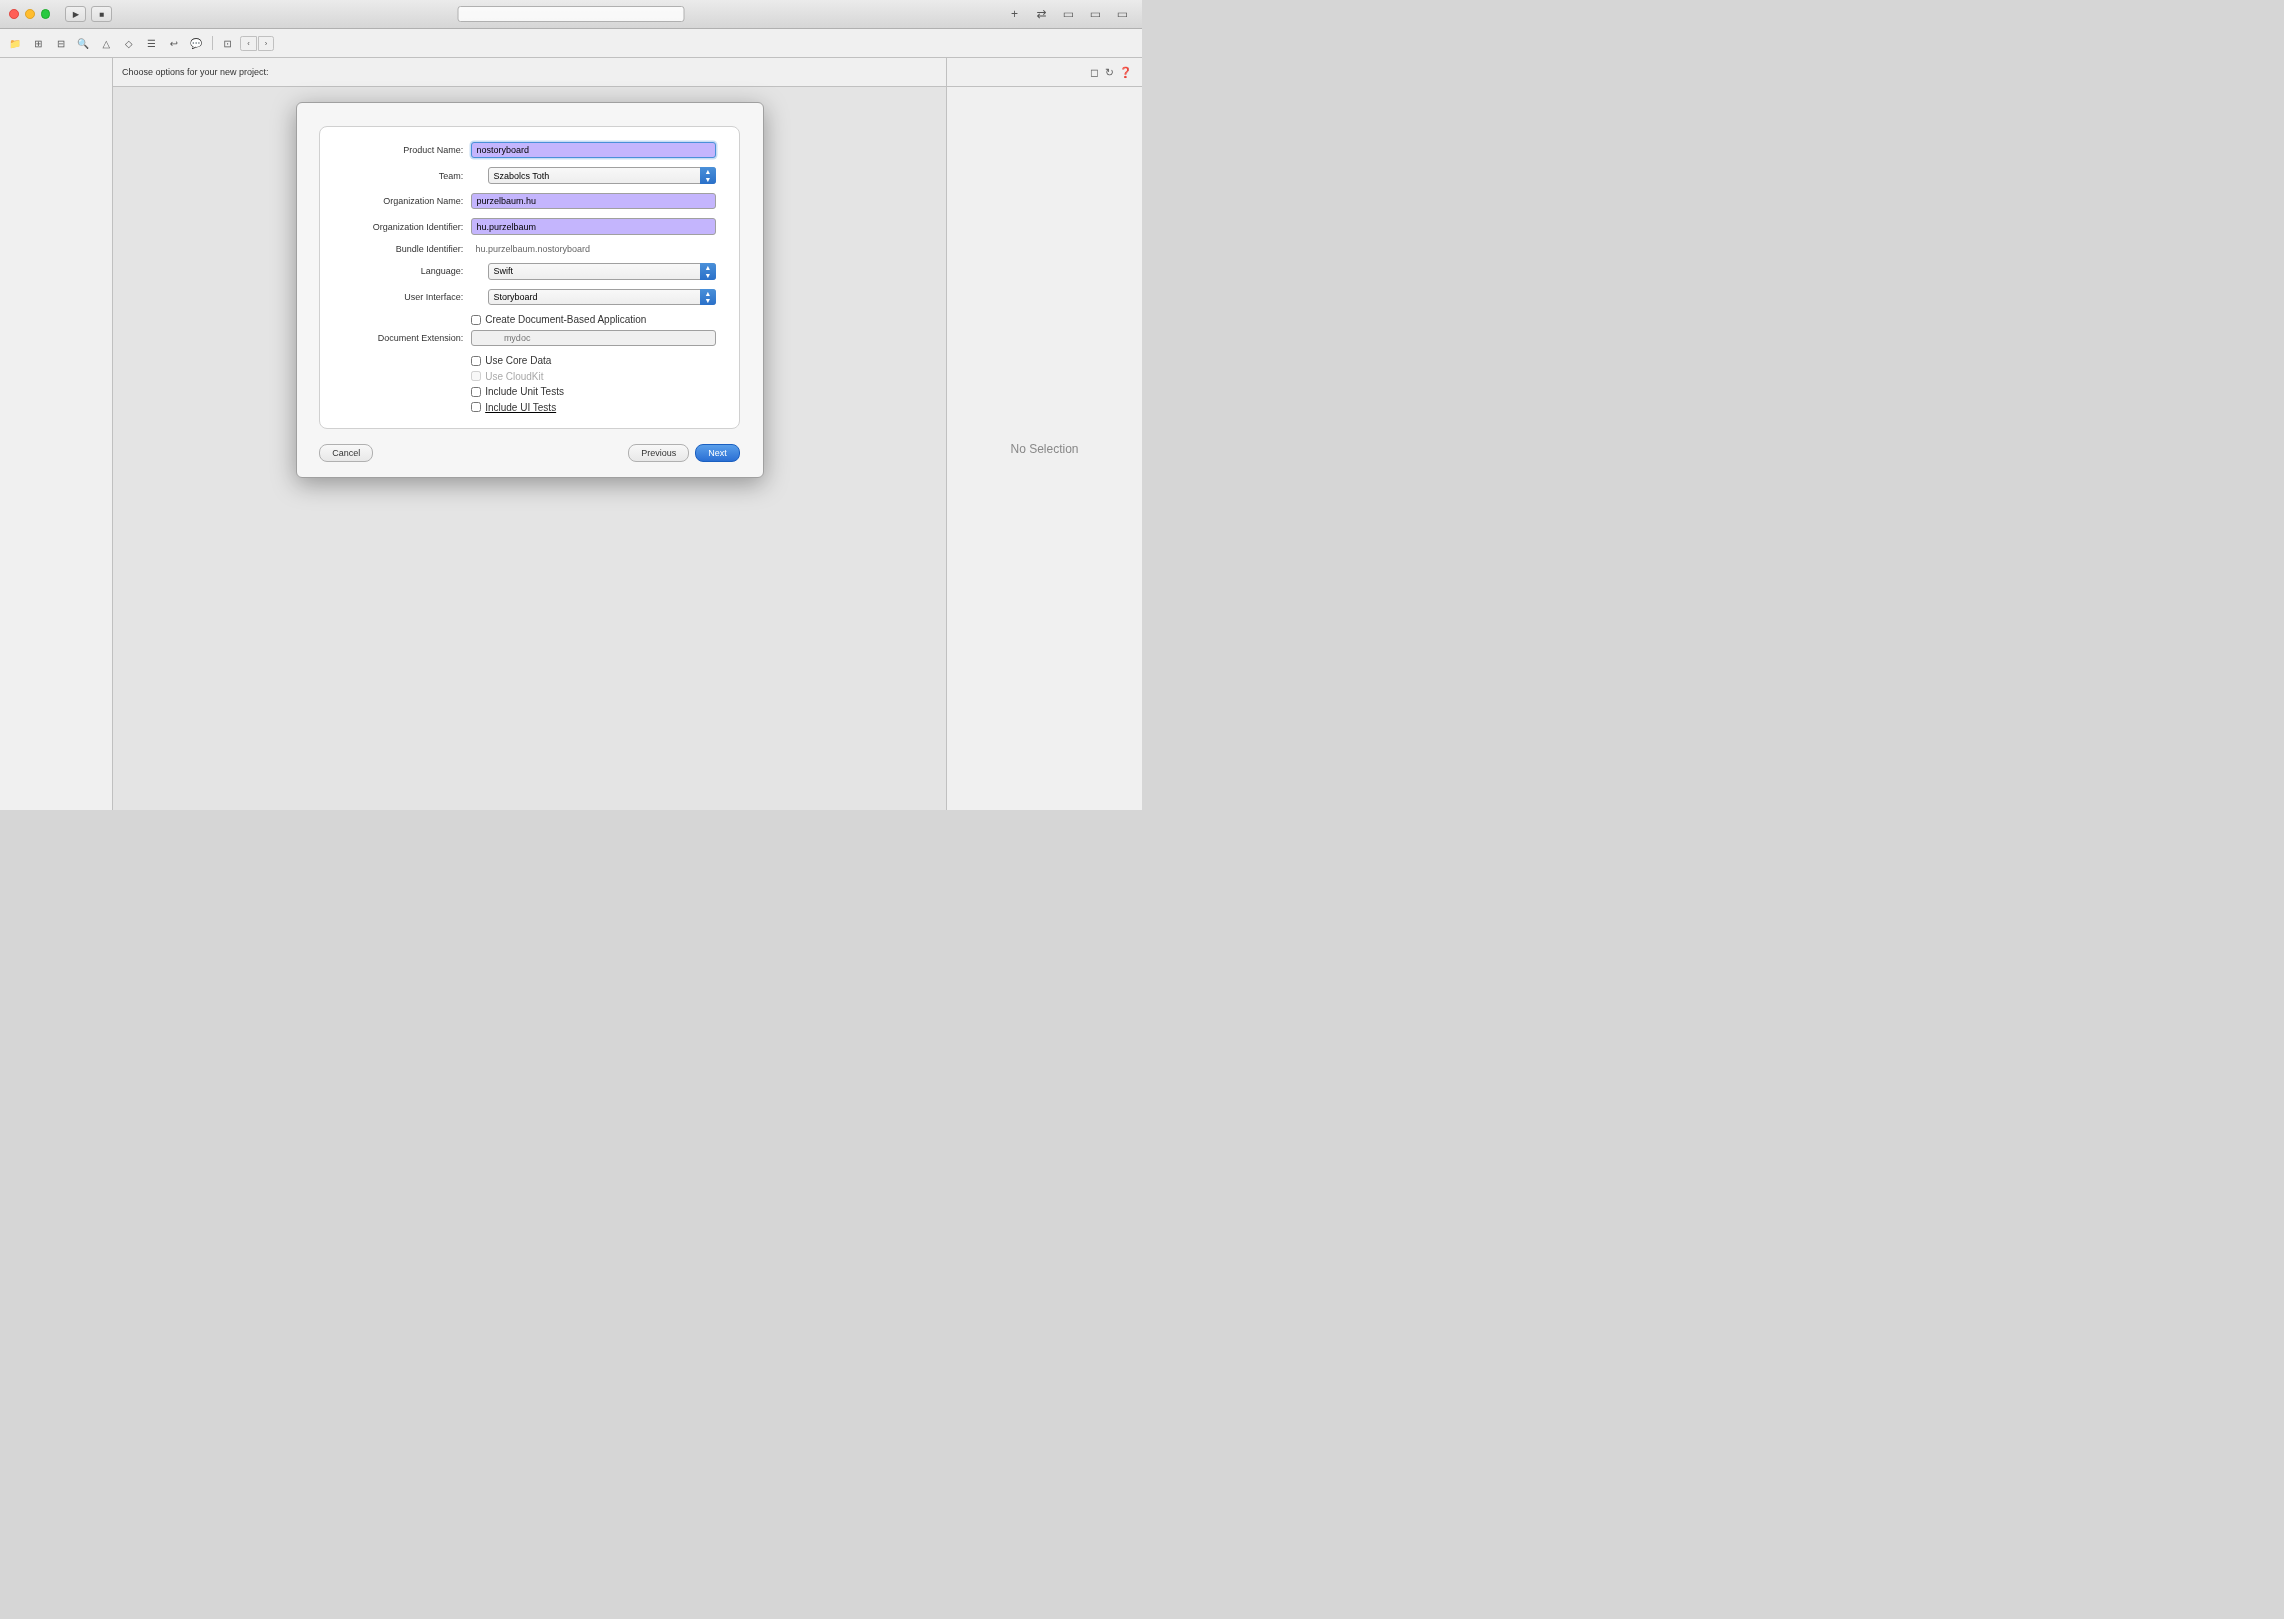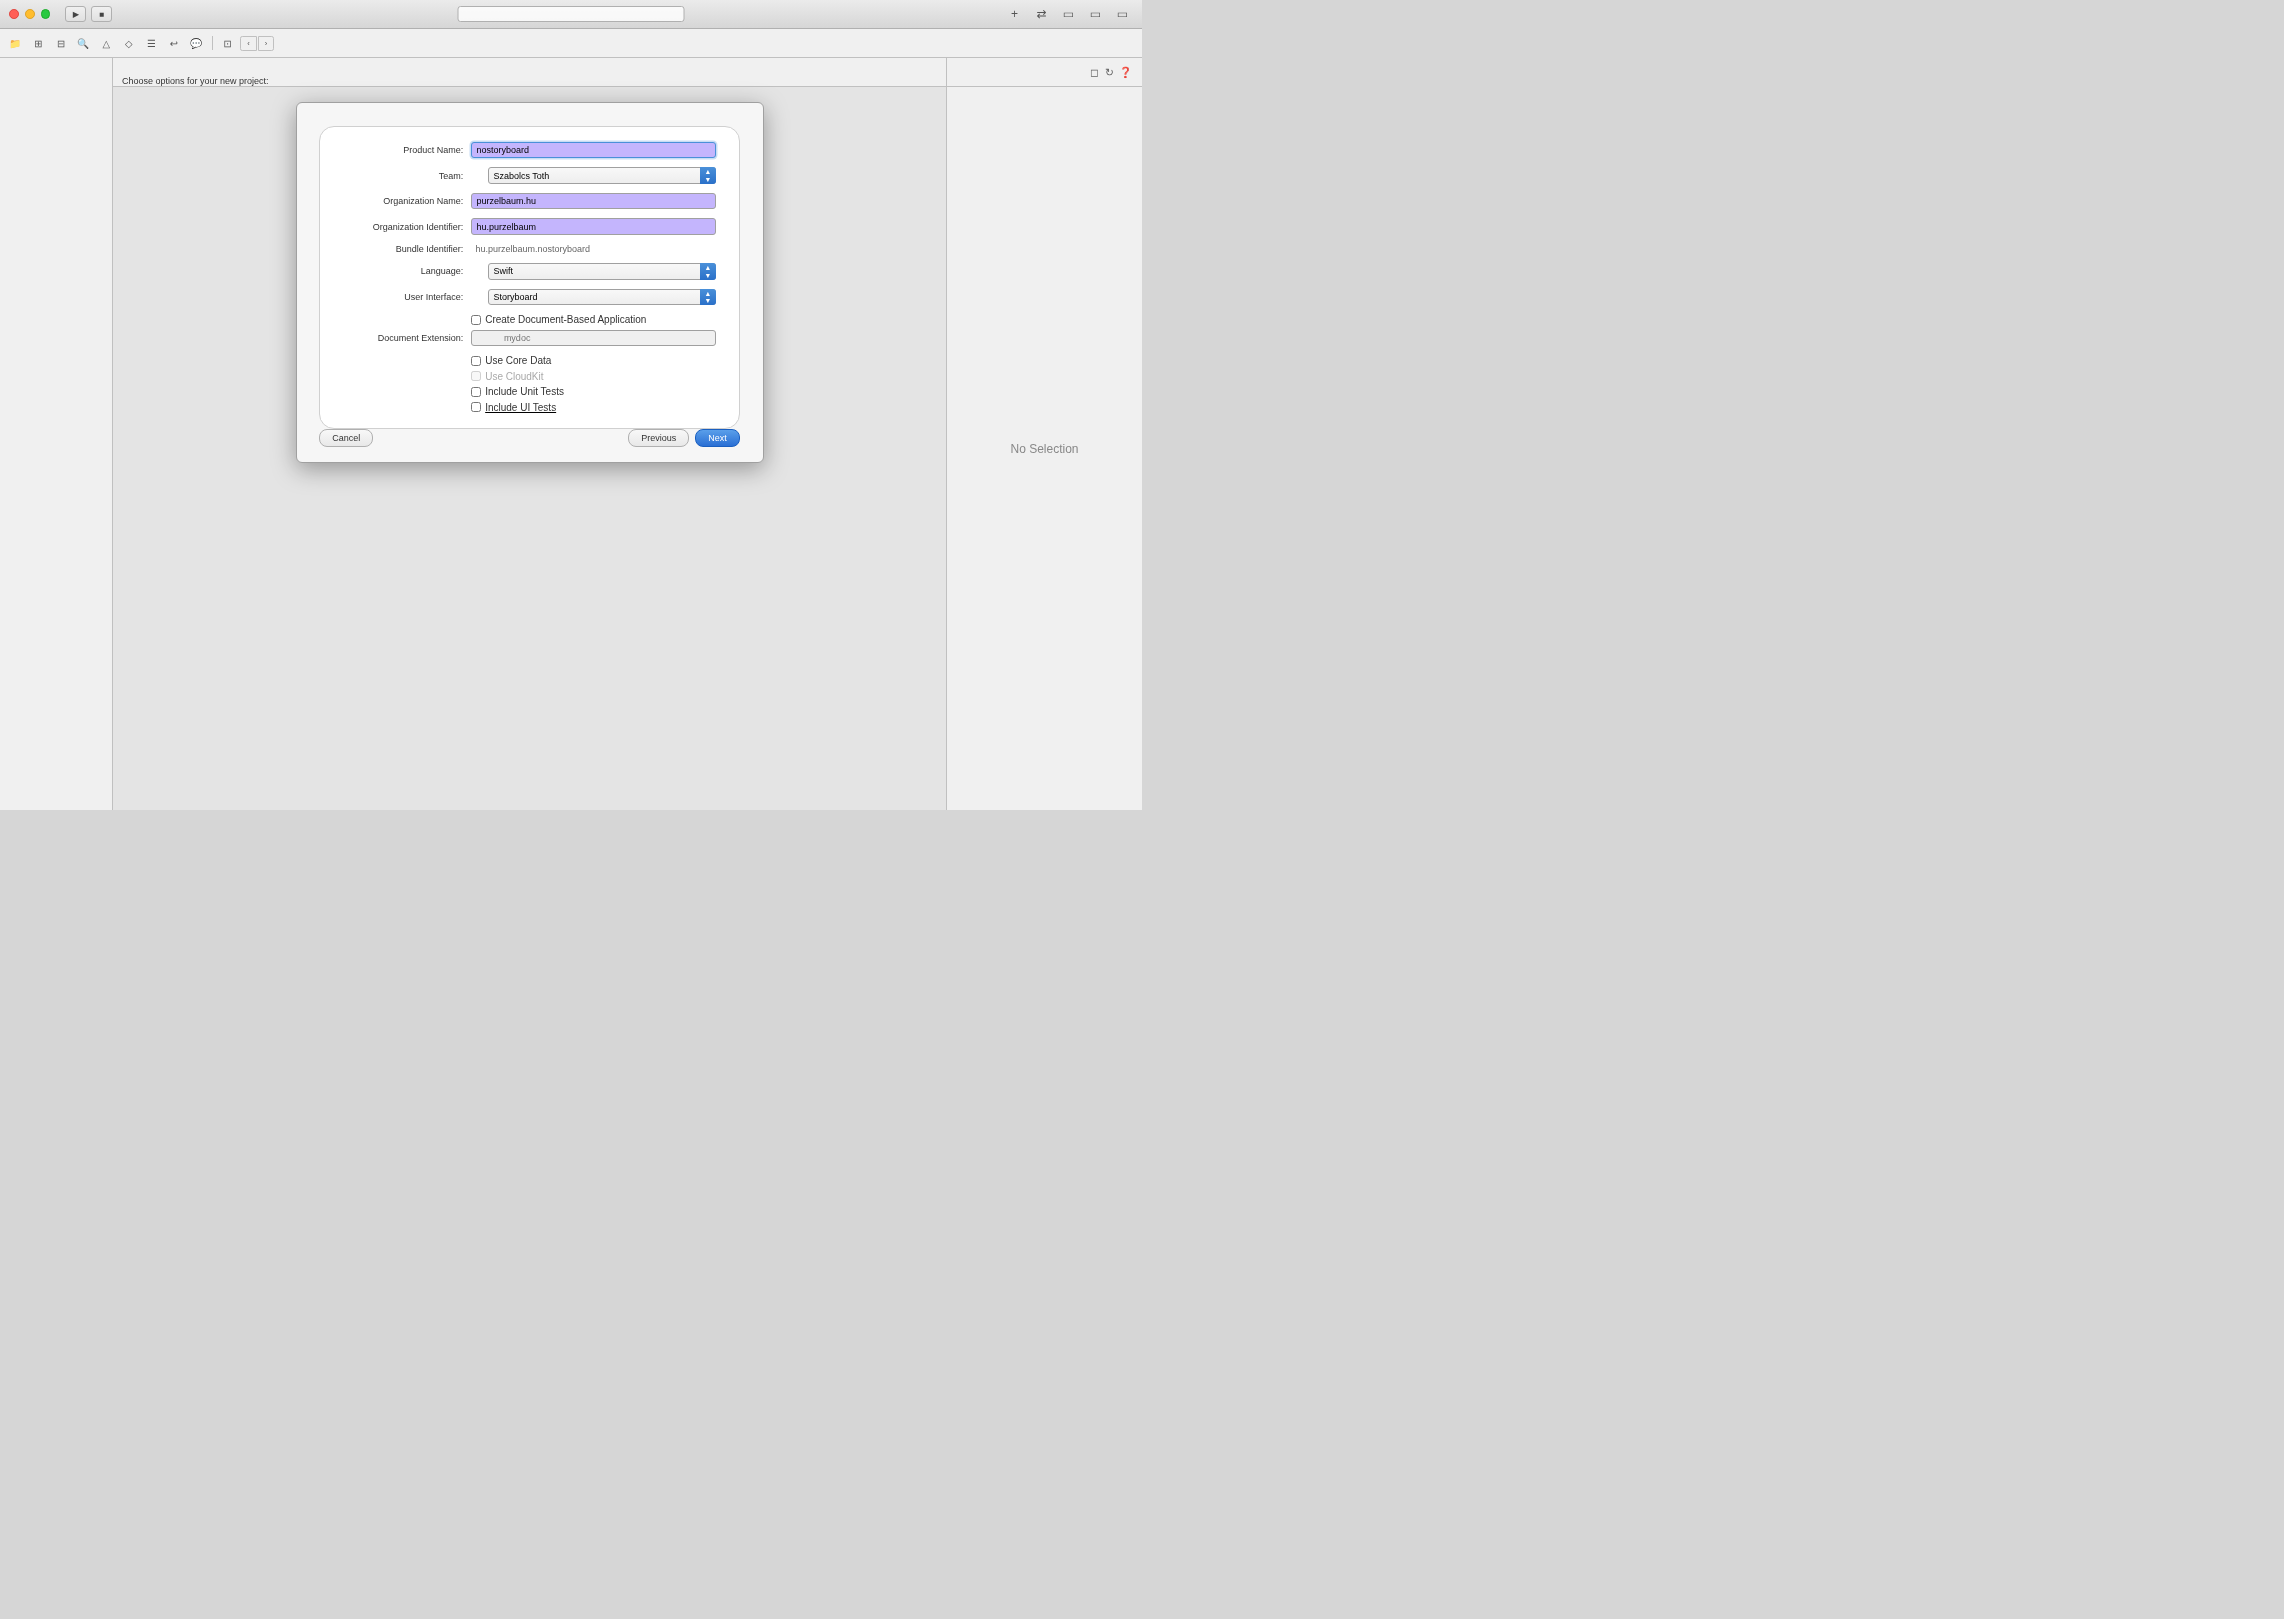--- a/index.html
+++ b/index.html
@@ -159,21 +159,21 @@
       flex-direction: column;
       background: #e8e8e8;
       position: relative;
     }
 
     .content-toolbar {
       height: 29px;
       background: #f0f0f0;
       border-bottom: 0.8px solid #c0c0c0;
       display: flex;
-      align-items: flex-end;
+      align-items: center;
       padding: 0 9px;
       font-size: 9px;
       color: #333;
     }
 
     .content-body {
       flex: 1;
       display: flex;
       align-items: flex-start;
       justify-content: center;
@@ -187,22 +187,23 @@
       border: 0.8px solid #a0a0a0;
       border-radius: 6px;
       box-shadow: 0 6px 24px rgba(0,0,0,0.35);
       width: 468px;
       padding: 22.7px 22.7px 15px 22.7px;
     }
 
     .form-section {
       background: white;
       border: 0.8px solid #d0d0d0;
-      border-radius: 15px;
+      border-radius: 8px;
       padding: 15px 22.7px;
+      margin-bottom: 15px;
     }
 
     .form-row {
       display: flex;
       align-items: center;
       margin-bottom: 9px;
     }
     .form-row:last-child { margin-bottom: 0; }
 
     .form-label {

